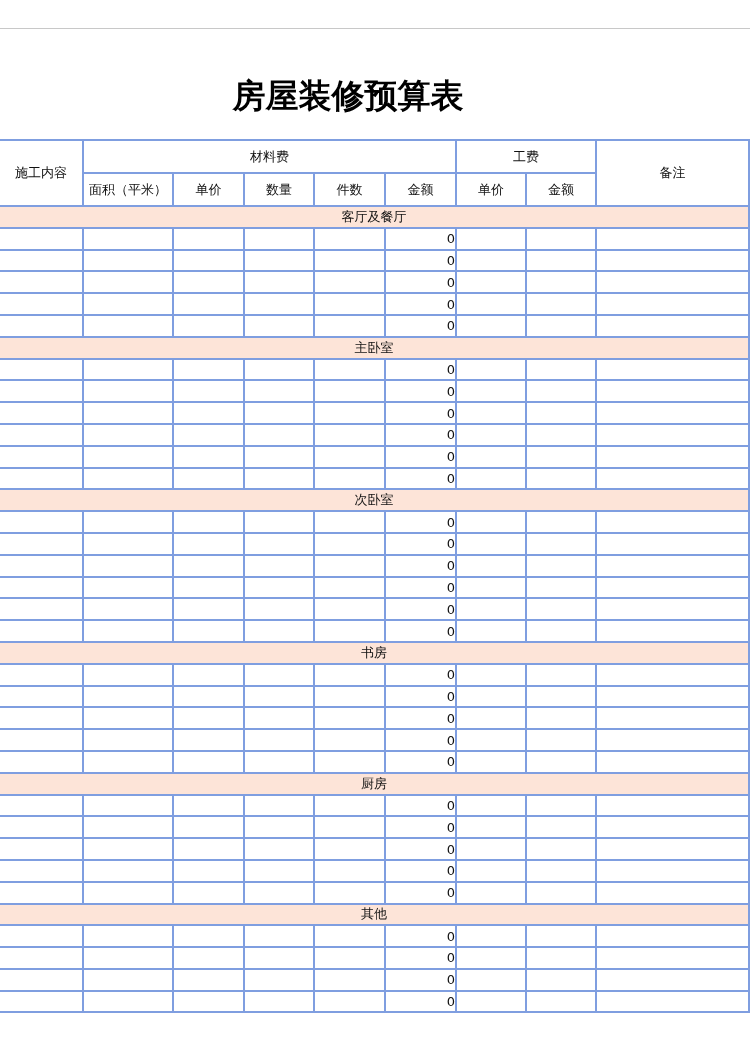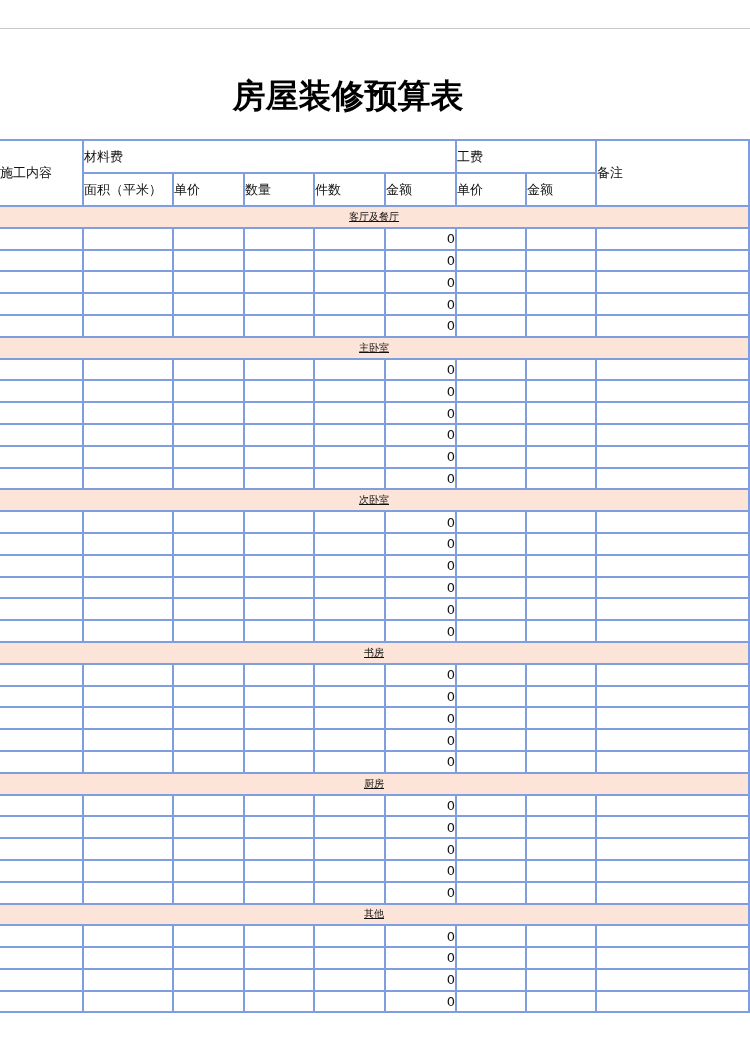--- a/index.html
+++ b/index.html
@@ -16,24 +16,24 @@
   table.sheet {
     position: absolute; left: -2px; top: 139px;
     border-collapse: collapse; table-layout: fixed;
     width: 750px;
   }
   table.sheet td {
     border: 2px solid #7f9ee0;
     padding: 0; font-size: 13px; color: #111;
     overflow: hidden; white-space: nowrap;
   }
-  .h1 td, .h2 td { text-align: left; }
+  .h1 td, .h2 td { text-align: center; }
   .h1 td { height: 31px; }
   .h2 td { height: 31px; }
-  tr.sec td { background: #fde4d8; height: 19.8px; text-align: center; font-size: 10px; text-decoration: underline; }
+  tr.sec td { background: #fde4d8; height: 19.8px; text-align: center; font-size: 13px; }
   tr.row td { height: 19.8px; }
   td.num { text-align: right; padding-right: 2px; }
 </style>
 </head>
 <body>
 
 <div class="topline"></div>
 <div class="title">房屋装修预算表</div>
 
 <table class="sheet">

